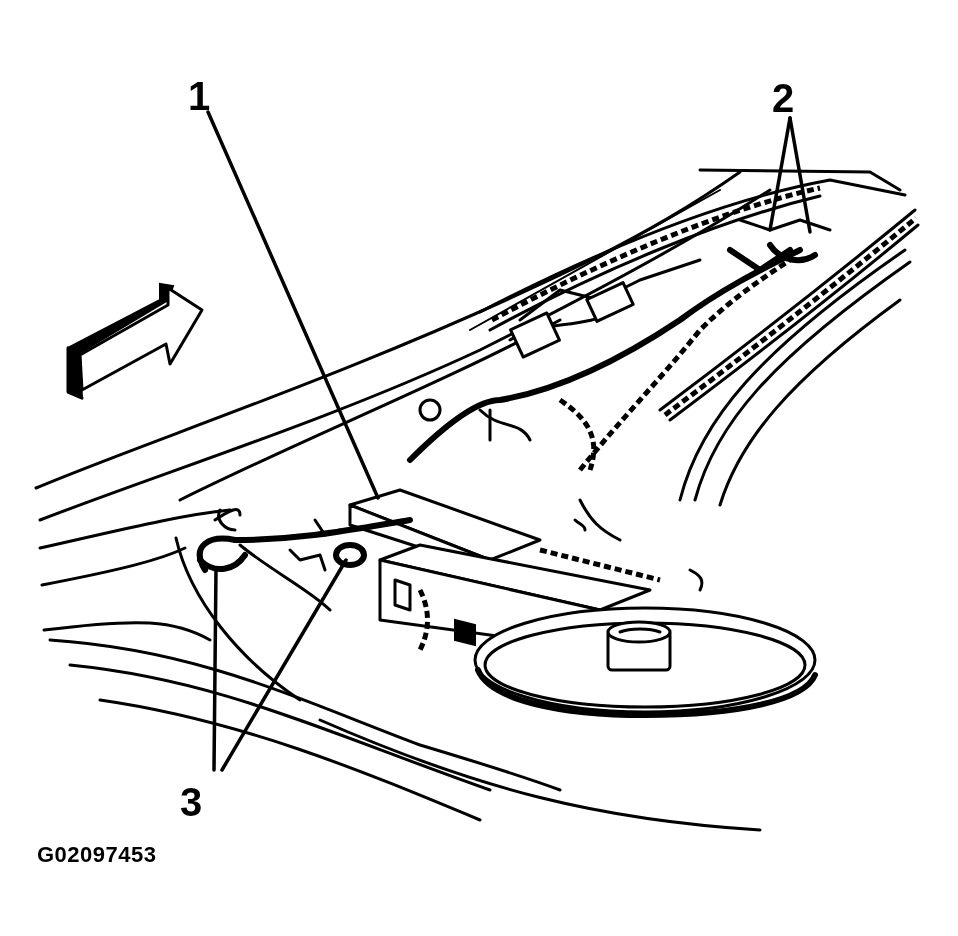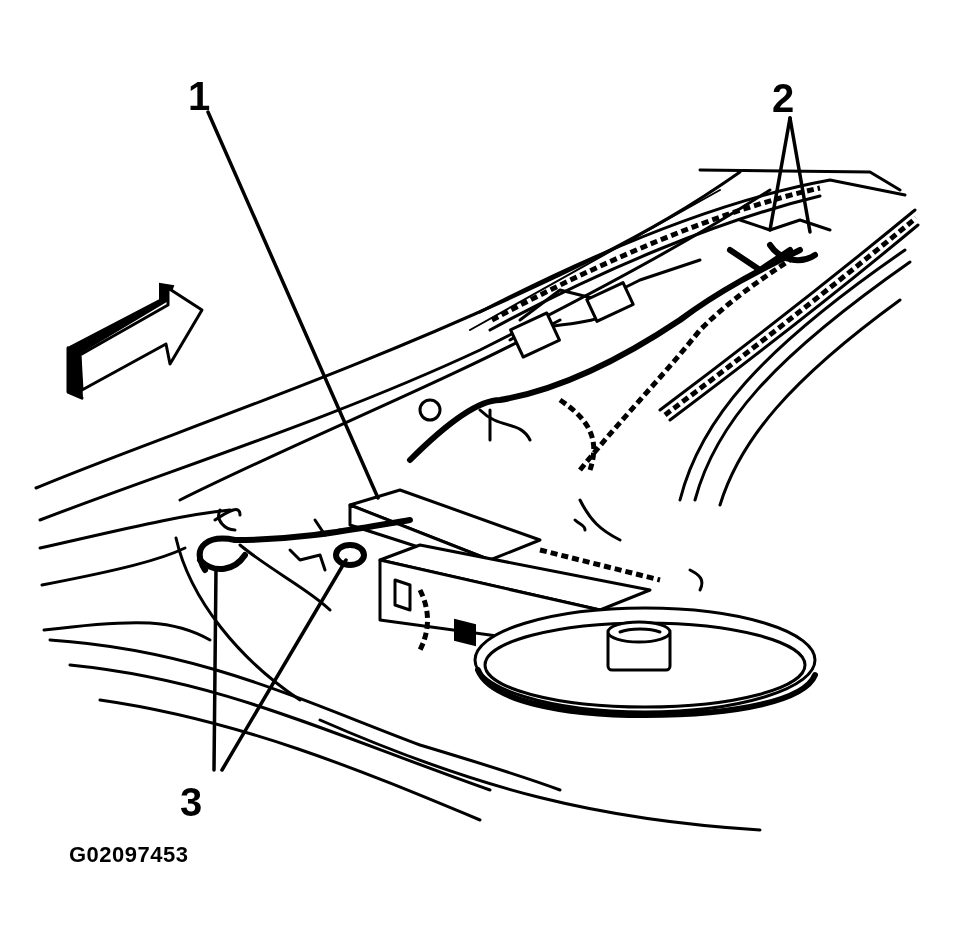--- a/index.html
+++ b/index.html
@@ -7,21 +7,21 @@
            font-family: "Liberation Sans", sans-serif; }
     #diagram { position: absolute; left: 0; top: 0; width: 958px; height: 936px; }
     .ln { fill: none; stroke: #000; stroke-width: 3; stroke-linecap: round; stroke-linejoin: round; }
     .ln-thin { fill: none; stroke: #000; stroke-width: 2; stroke-linecap: round; stroke-linejoin: round; }
     .ln-thick { fill: none; stroke: #000; stroke-width: 6; stroke-linecap: round; stroke-linejoin: round; }
     .ln-dash { fill: none; stroke: #000; stroke-width: 5; stroke-dasharray: 7 4; stroke-linecap: butt; }
     .fill-w { fill: #fff; stroke: #000; stroke-width: 3; stroke-linejoin: round; }
     .fill-b { fill: #000; stroke: #000; stroke-width: 2; }
     .leader { fill: none; stroke: #000; stroke-width: 3.5; stroke-linecap: round; }
     .callout { position: absolute; font-weight: bold; font-size: 40px; color: #000; line-height: 1; }
-    .figure-id { position: absolute; left: 37px; top: 842px; font-size: 22px; font-weight: bold; color: #000; letter-spacing: 0.5px; margin-left: 32px; }
+    .figure-id { position: absolute; left: 37px; top: 842px; font-size: 22px; font-weight: bold; color: #000; letter-spacing: 0.5px; }
   </style>
 </head>
 <body>
 
 <svg id="diagram" viewBox="0 0 958 936" xmlns="http://www.w3.org/2000/svg">
 
   <g>
     <path class="fill-b" d="M68 348 L160 300 L160 284 L173 286 L168 300 L68 360 Z"></path>
     <path class="fill-w" d="M80 355 L168 305 L168 288 L202 310 L170 364 L166 344 L82 390 Z"></path>
     <path class="fill-b" d="M68 348 L80 355 L82 398 L70 392 Z"></path>

